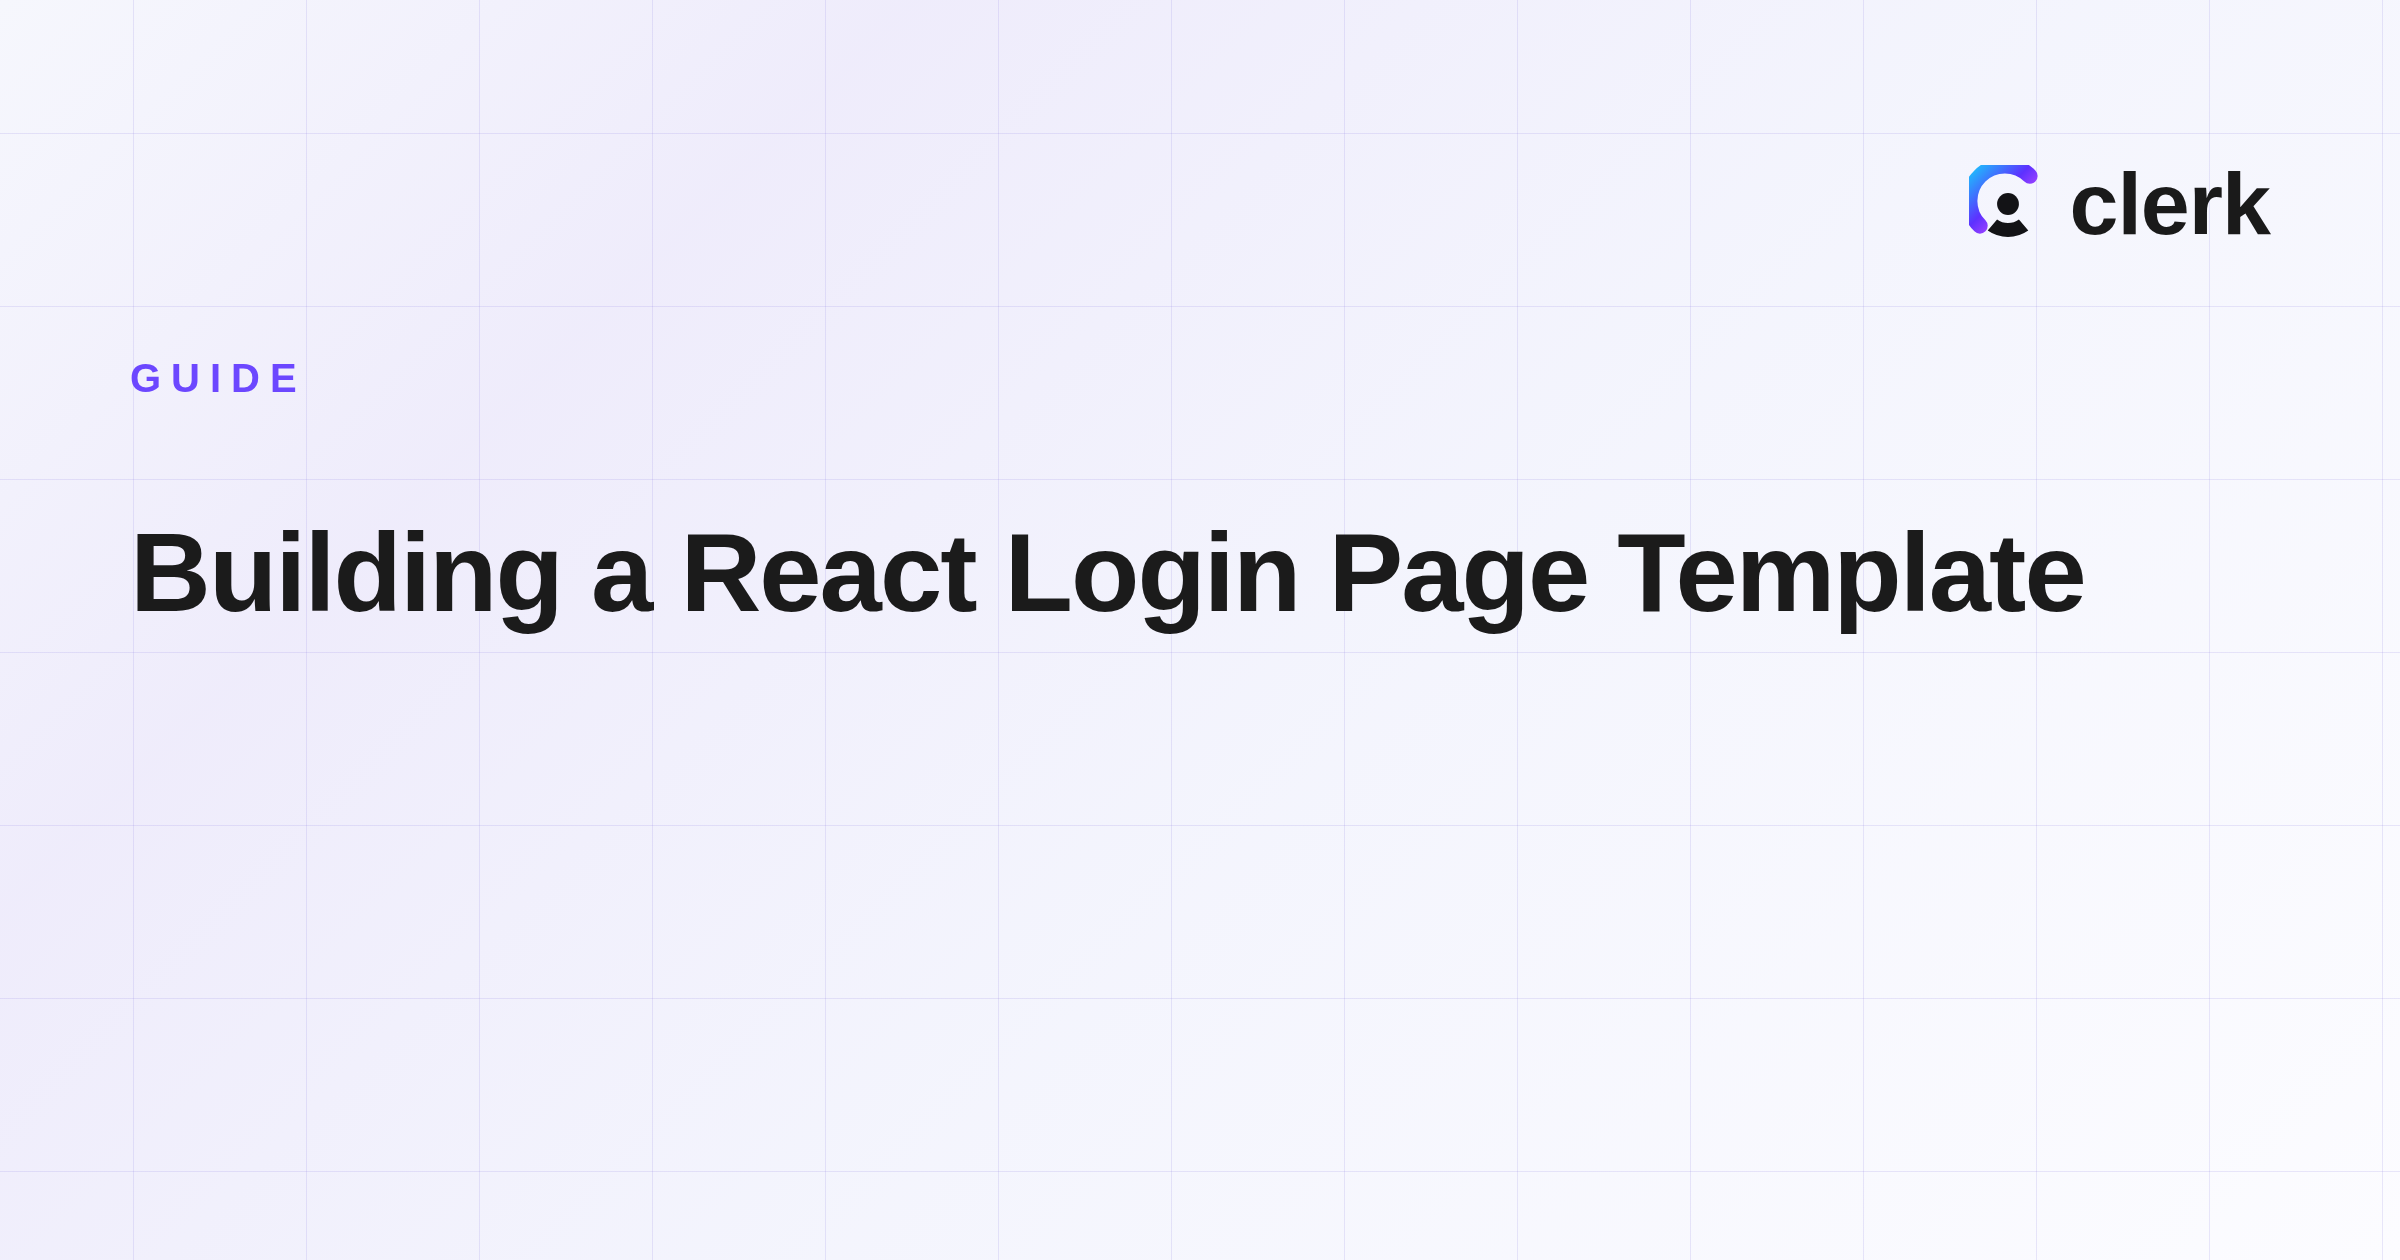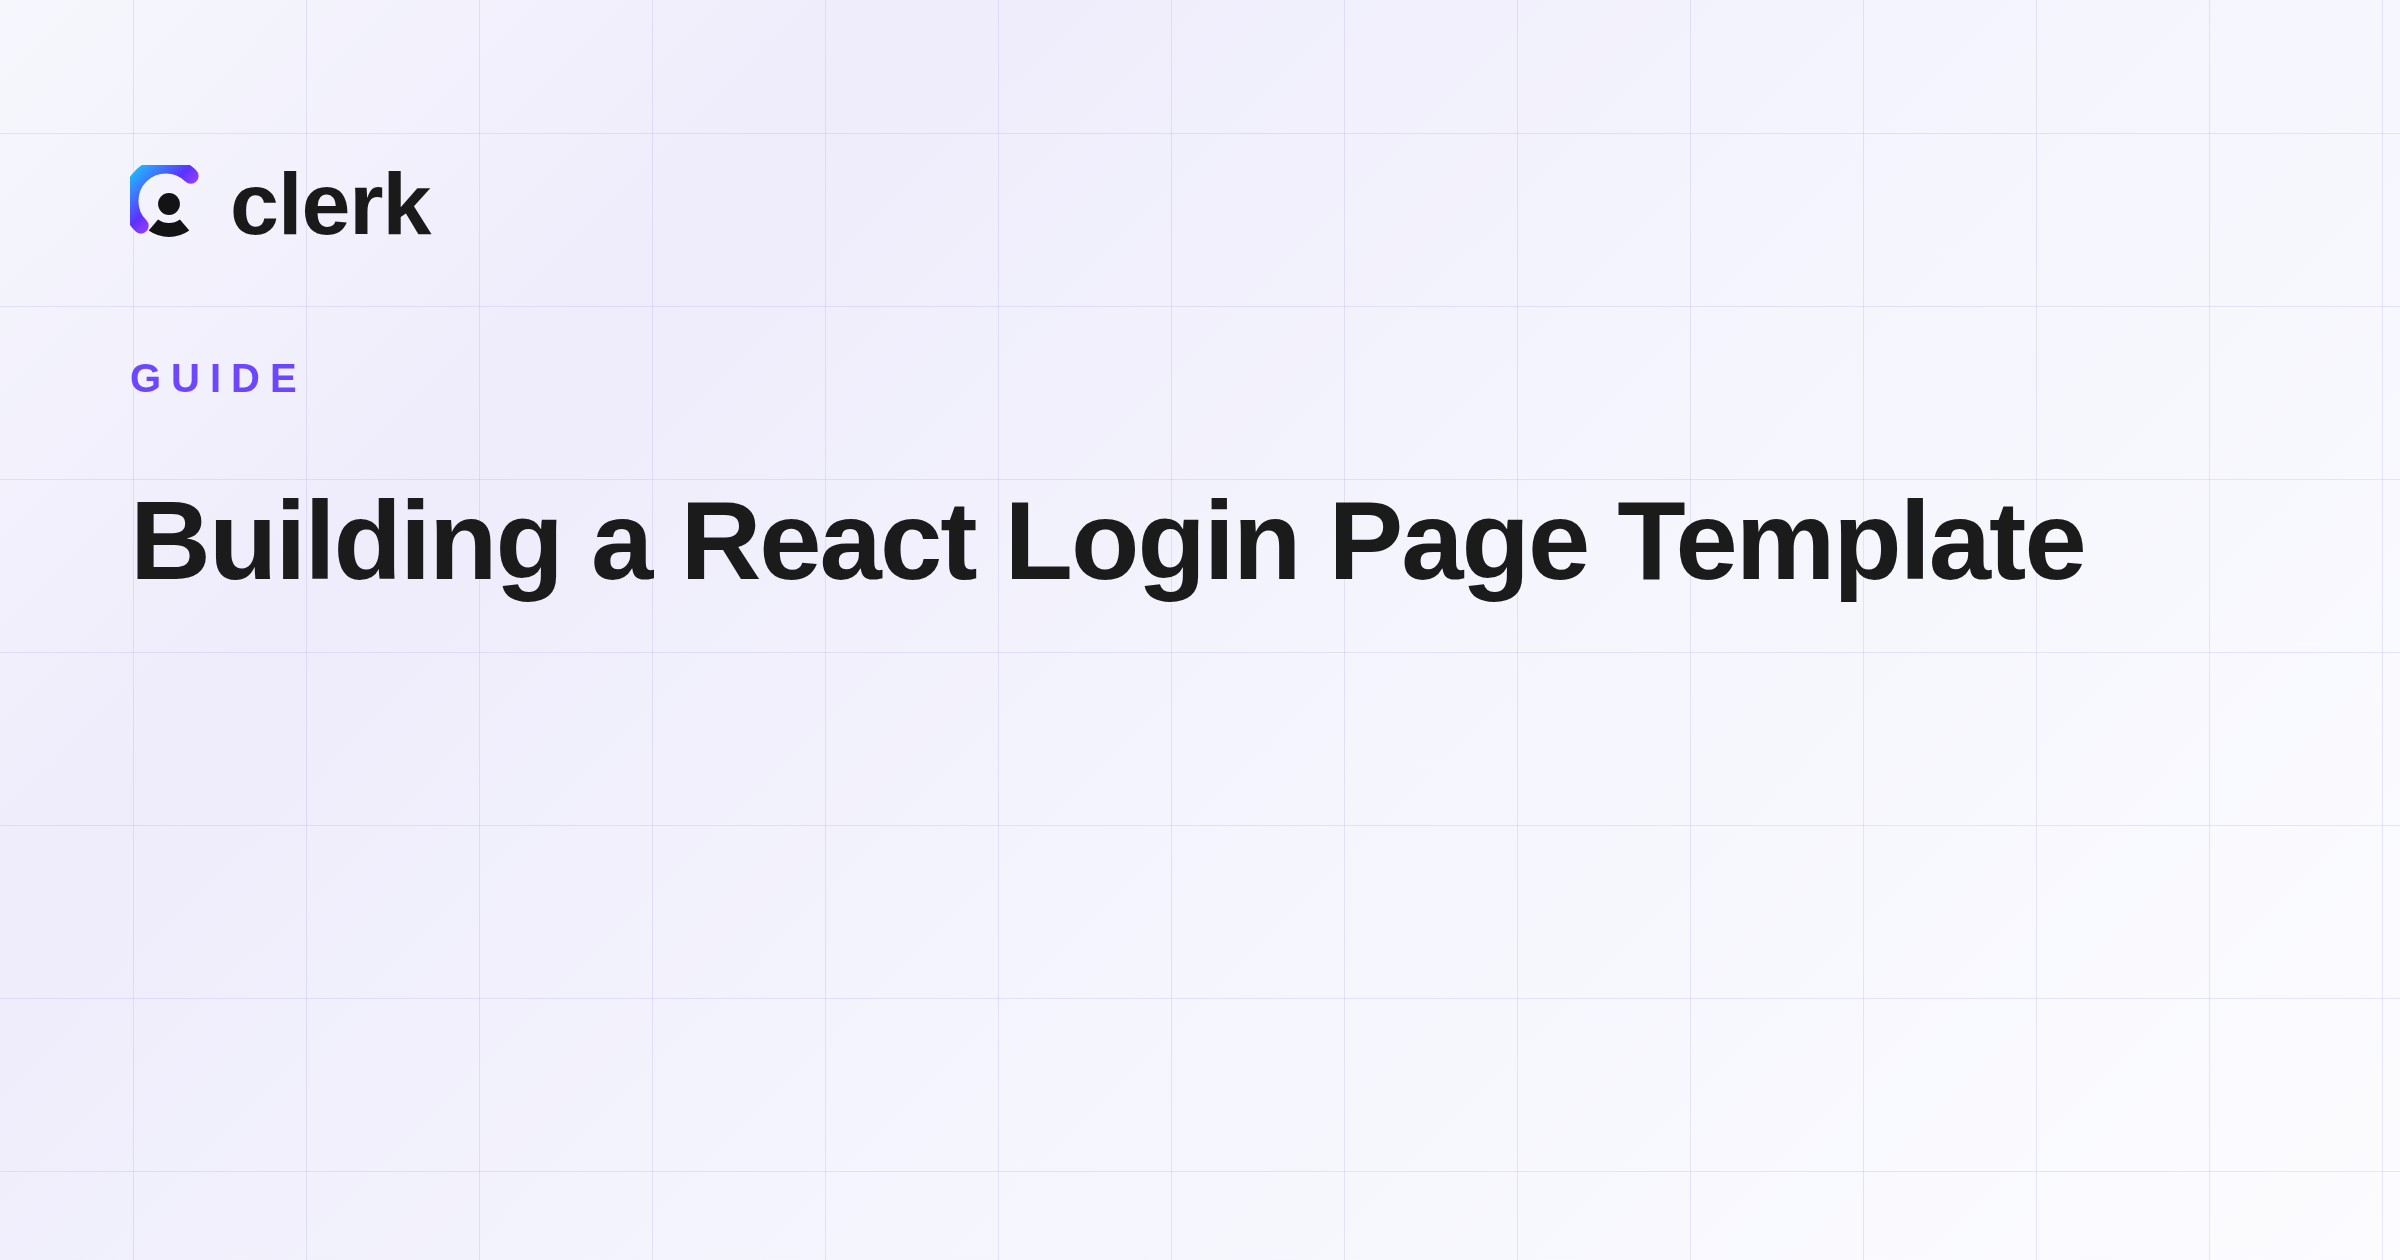--- a/index.html
+++ b/index.html
@@ -21,20 +21,21 @@
     pointer-events: none;
   }
   .content {
     position: relative;
     padding: 160px 130px;
   }
   .logo-row {
     display: flex;
     align-items: center;
     gap: 22px;
+    justify-content: flex-end;
   }
   .logo-mark {
     width: 78px;
     height: 78px;
     display: block;
   }
   .logo-text {
     font-size: 88px;
     font-weight: 600;
     color: #1a1a1a;
@@ -43,21 +44,21 @@
   }
   .eyebrow {
     margin-top: 108px;
     font-size: 40px;
     font-weight: 600;
     letter-spacing: 10px;
     color: #6C47FF;
     text-transform: uppercase;
   }
   .title {
-    margin-top: 78px;
+    margin-top: 110px;
     font-size: 112px;
     font-weight: 600;
     color: #1b1b1b;
     letter-spacing: -2px;
     line-height: 1.1;
   }
 </style>
 </head>
 <body>
 

